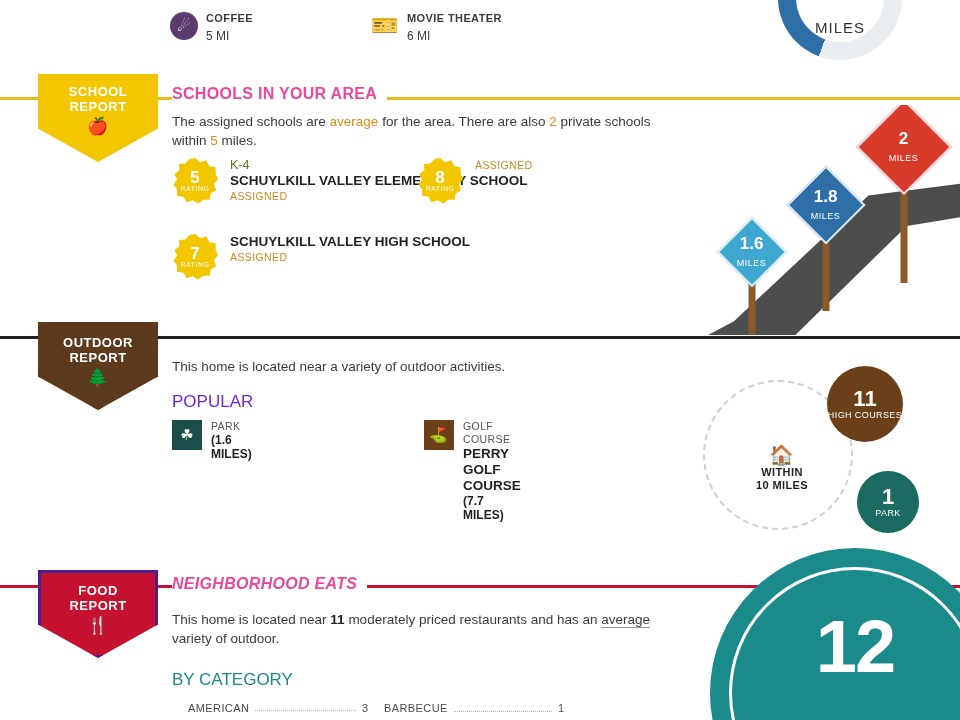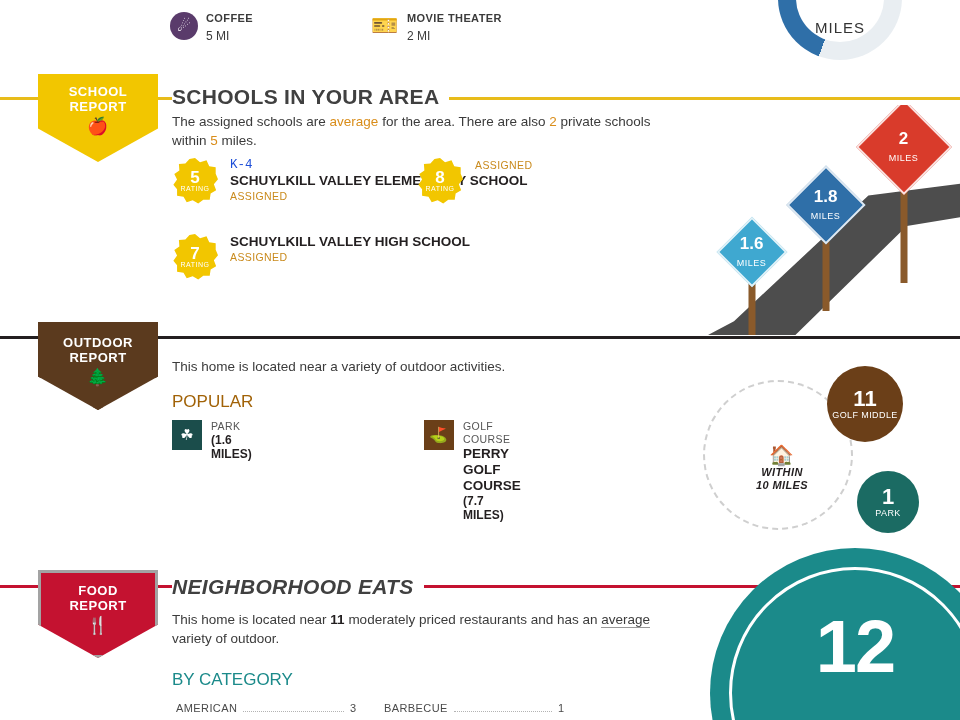--- a/index.html
+++ b/index.html
@@ -54,26 +54,26 @@
     position:absolute; width:120px; height:88px; color:#fff;
     display:flex; flex-direction:column; align-items:center; justify-content:flex-start;
     padding-top:10px;
     clip-path: polygon(0 0, 100% 0, 100% 62%, 50% 100%, 0 62%);
   }
   .badge .l1, .badge .l2 { font-size:13px; font-weight:700; letter-spacing:.5px; line-height:15px; }
   .badge .ico { font-size:17px; margin-top:2px; }
   .badge-school { left:38px; top:74px; background:#f2c600; }
   .badge-school .l1,.badge-school .l2 { color:#fff; }
   .badge-outdoor { left:38px; top:322px; background:#5b3a1e; border:3px solid #5b3a1e; }
-  .badge-food { left:38px; top:570px; background:#c41230; border:3px solid #a3a3a3; }
+  .badge-food { left:38px; top:570px; background:#c41230; border:3px solid #4c1d95; }
 
   
   .sec-title {
-    position:absolute; font-size:21px; font-weight:700; letter-spacing:.3px;
-    background:#fff; padding-right:10px; color:#404040;
+    position:absolute; font-size:16px; font-weight:700; letter-spacing:.3px;
+    background:#fff; padding-right:10px; color:#ec4899;
   }
   .sec-title.school { left:172px; top:85px; }
   .sec-title.outdoor { left:172px; top:326px; }
   .sec-title.food { left:172px; top:575px;font-style:italic; }
 
   .sec-body { position:absolute; font-size:13.5px; line-height:19px; color:#3b3b3b; width:500px; }
   .sec-body.school { left:172px; top:112px; }
   .sec-body.outdoor { left:172px; top:357px; }
   .sec-body.food { left:172px; top:610px; }
   .hl-amber { color:#d98d1a; }
@@ -90,21 +90,21 @@
     width:46px; height:46px; flex:0 0 46px; position:relative;
     display:flex; flex-direction:column; align-items:center; justify-content:center;
     color:#fff; background:#f2c600;
     clip-path: polygon(50% 0%,61% 9%,75% 5%,81% 18%,95% 20%,95% 34%,
       100% 46%,91% 57%,96% 70%,84% 77%,82% 91%,68% 91%,57% 99%,
       45% 92%,32% 96%,25% 84%,11% 82%,11% 68%,3% 58%,11% 47%,
       5% 35%,16% 27%,15% 13%,29% 12%,38% 2%);
   }
   .star-badge .n { font-size:17px; font-weight:700; line-height:15px; }
   .star-badge .t { font-size:7px; letter-spacing:.5px; }
-  .school-info .grade { font-size:12.5px; color:#1d4ed8; line-height:15px;font-family:Liberation Mono, monospace; }
+  .school-info .grade { font-size:12.5px; color:#4d7c0f; line-height:15px; }
   .school-info .name { font-size:13.5px; font-weight:700; color:#231f20; line-height:16px; text-transform:uppercase; }
   .school-info .assigned { font-size:10.5px; color:#c98a1c; letter-spacing:.4px; margin-top:1px; }
 
   
   .road-art { position:absolute; right:0; top:105px; width:300px; height:230px; overflow:hidden; }
   .road-shape {
     position:absolute; left:10px; top:70px; width:320px; height:170px;
     background:#4d4d4d;
     clip-path: polygon(6% 100%, 36% 100%, 74% 30%, 100% 22%, 100% 3%, 62% 12%, 20% 86%);
   }
@@ -123,52 +123,52 @@
   .sign-2 .plate { width:68px; height:68px; background:#d93b2b; top:0; }
   .sign-2 .post { top:60px; height:110px; }
   .sign-18 { right:134px; top:72px; }
   .sign-18 .plate { width:56px; height:56px; background:#2f6fa8; top:0; }
   .sign-18 .post { top:48px; height:86px; }
   .sign-16 { right:208px; top:122px; }
   .sign-16 .plate { width:50px; height:50px; background:#3fa8d0; top:0; }
   .sign-16 .post { top:42px; height:72px; }
 
   
-  .popular-title { position:absolute; left:172px; top:392px; font-size:17px; color:#a16207; }
+  .popular-title { position:absolute; left:172px; top:392px; font-size:17px; color:#6d28d9; }
   .outdoor-items { position:absolute; left:172px; top:420px; }
   .o-item { position:absolute; display:flex; gap:9px; }
   .o-item.a { left:0; top:0; }
   .o-item.b { left:252px; top:0; }
   .o-ico { width:30px; height:30px; flex:0 0 30px; display:flex; align-items:center; justify-content:center; color:#fff; font-size:15px; }
   .o-ico.park { background:#1b4d4b; }
   .o-ico.golf { background:#6b3f18; }
   .o-cat { font-size:10.5px; letter-spacing:.4px; color:#555; text-transform:uppercase; line-height:13px; }
   .o-name { font-size:13.5px; font-weight:700; color:#231f20; text-transform:uppercase; line-height:16px; }
   .o-dist { font-size:12px; font-weight:700; color:#231f20; }
 
   
   .cluster { position:absolute; right:35px; top:358px; width:230px; height:195px; }
   .cluster .dashed {
     position:absolute; left:8px; top:22px; width:150px; height:150px;
     border:2px dashed #cfcfcf; border-radius:50%;
   }
   .cluster .center { position:absolute; left:52px; top:86px; width:70px; text-align:center; }
   .cluster .center .home { font-size:20px; color:#231f20; line-height:22px; }
-  .cluster .center .w { font-size:11px; font-weight:700; letter-spacing:.4px; line-height:13px;font-style:italic; }
+  .cluster .center .w { font-size:11px; font-weight:700; letter-spacing:.4px; line-height:13px; }
   .bubble { position:absolute; border-radius:50%; color:#fff; display:flex; flex-direction:column; align-items:center; justify-content:center; }
   .bubble .n { font-size:22px; font-weight:700; line-height:22px; }
   .bubble .t { font-size:9px; letter-spacing:.4px; text-align:center; line-height:10px; }
   .bubble.golf { right:22px; top:8px; width:76px; height:76px; background:#6b3f18; }
   .bubble.park { right:6px; top:113px; width:62px; height:62px; background:#1b6b63; }
 
   
   .by-cat { position:absolute; left:172px; top:670px; font-size:17px; color:#1b8a8a; }
   .cat-table { position:absolute; left:172px; top:702px; width:420px; font-size:11px; color:#4a4a4a; }
   .cat-col { position:absolute; display:flex; align-items:baseline; width:180px; }
-  .cat-col.c1 { left:4px; }
+  .cat-col.c1 { left:16px;align-items:flex-end; }
   .cat-col.c2 { left:212px; }
   .cat-name { letter-spacing:.4px; text-transform:uppercase; }
   .dots { flex:1; border-bottom:1px dotted #b3b3b3; margin:0 6px 3px 6px; }
   .cat-val { font-weight:400; }
 
   .big-circle {
     position:absolute; right:-40px; bottom:-118px; width:290px; height:290px;
     border-radius:50%; background:#1b8a8a;
     display:flex; align-items:center; justify-content:center;
   }
@@ -188,21 +188,21 @@
       <span class="glyph coffee">☄</span>
       <span class="txt">
         <span class="lbl">COFFEE</span><br>
         <span class="val">5 MI</span>
       </span>
     </div>
     <div class="amenity">
       <span class="glyph movie">🎫</span>
       <span class="txt">
         <span class="lbl">MOVIE THEATER</span><br>
-        <span class="val">2 MI</span>
+        <span class="val">6 MI</span>
       </span>
     </div>
   </div>
 
   <div class="donut-top">
     <div class="hole">
       <span class="num"></span>
       <span class="unit">MILES</span>
     </div>
   </div>
@@ -323,21 +323,21 @@
 
   <div class="cluster">
     <div class="dashed"></div>
     <div class="center">
       <div class="home">🏠</div>
       <div class="w">WITHIN</div>
       <div class="w">10 MILES</div>
     </div>
     <div class="bubble golf">
       <span class="n">11</span>
-      <span class="t">GOLF MIDDLE</span>
+      <span class="t">HIGH COURSES</span>
     </div>
     <div class="bubble park">
       <span class="n">1</span>
       <span class="t">PARK</span>
     </div>
   </div>
 
   <div class="rule food"></div>
 
   <div class="badge badge-food">

